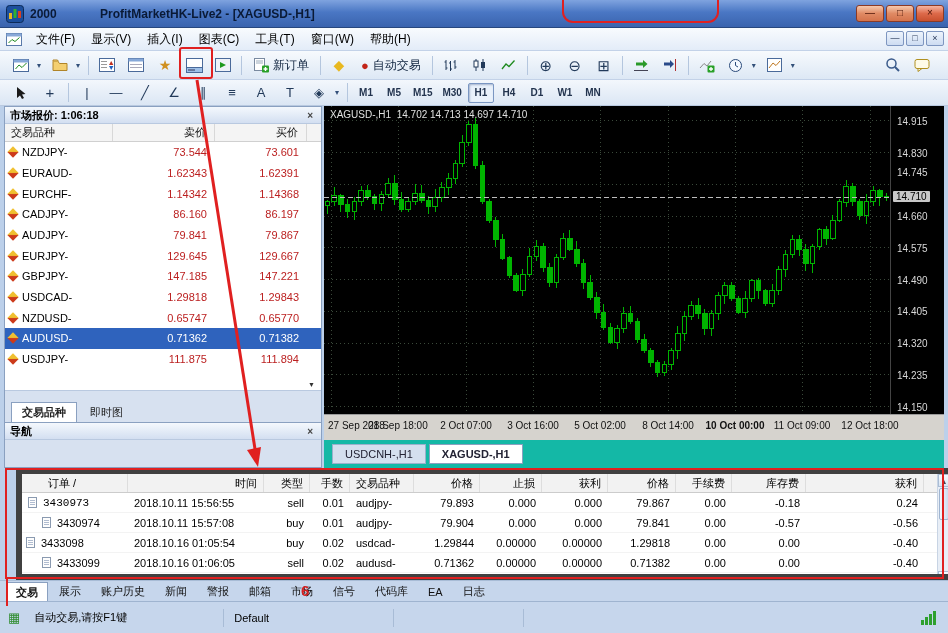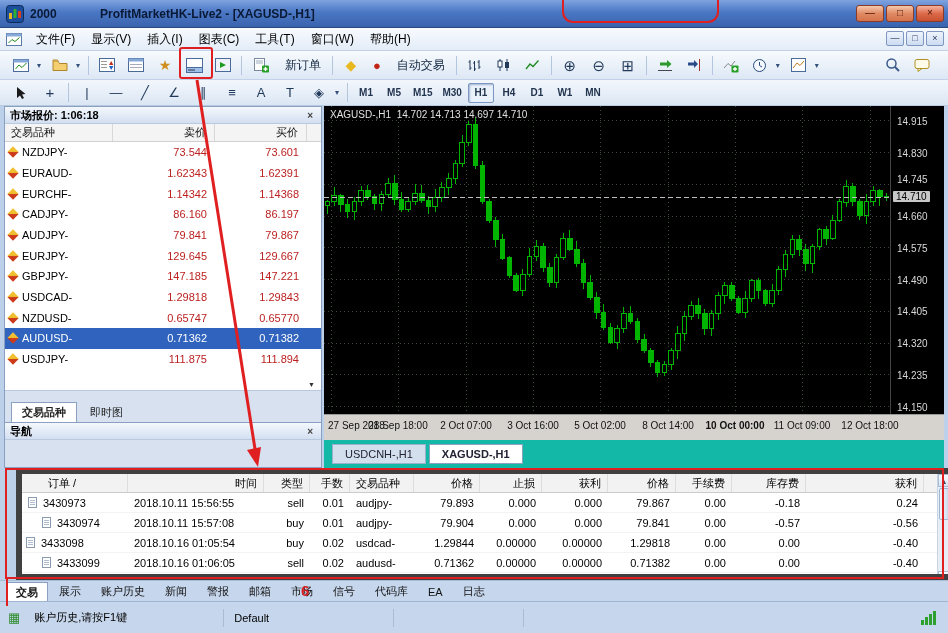--- a/index.html
+++ b/index.html
@@ -20,21 +20,21 @@
 .menubar{position:absolute;left:0;top:28px;width:948px;height:23px;background:linear-gradient(180deg,#f8fbfe,#e3ecf8);border-bottom:1px solid #c3d2e8;display:flex;align-items:center;padding-left:4px}
 .mdi-ic{margin:0 6px 0 2px;flex:0 0 auto}
 .menu-item{padding:3px 8px;font-size:12px}
 .mdi-btns{position:absolute;right:4px;top:3px;display:flex;gap:2px}
 .mdi-btn{width:18px;height:15px;border:1px solid #7e96c0;border-radius:2px;background:linear-gradient(180deg,#eef4fc,#cddcf2);font-size:9px;line-height:12px;text-align:center;color:#2a3a5a}
 
 
 .toolbar1{position:absolute;left:0;top:51px;width:948px;height:29px;background:linear-gradient(180deg,#f7fafd,#dde8f5);border-bottom:1px solid #c3d2e8;display:flex;align-items:center;padding-left:8px}
 .toolbar2{position:absolute;left:0;top:80px;width:948px;height:26px;background:linear-gradient(180deg,#f3f7fc,#dbe6f4);border-bottom:1px solid #b9c9e0;display:flex;align-items:center;padding-left:8px}
 .tb{width:26px;height:24px;margin-right:3px;display:flex;align-items:center;justify-content:center;border:1px solid transparent;border-radius:2px;flex:0 0 auto}
-.tb.w{width:auto;padding:0 5px;gap:16px}
+.tb.w{width:auto;padding:0 5px;gap:4px}
 .tb2{height:21px}
 .caret{width:10px;margin:0 3px 0 -3px;font-size:8px;color:#33507a;text-align:center;flex:0 0 auto}
 .tsep{width:1px;height:19px;background:#b4c6de;margin:0 5px 0 2px;flex:0 0 auto}
 .glyph{font-size:13px;color:#223a5a;line-height:1}
 .glyph.gold{color:#d09020;font-size:14px}
 .glyph.yellow{color:#e8b820;font-size:14px}
 .glyph.red{color:#c22418}
 .glyph.big{font-size:15px}
 .tb-label{font-size:12px;color:#10243f;white-space:nowrap}
 .tb-right{margin-left:auto;display:flex;margin-right:10px}
@@ -655,21 +655,21 @@
           <rect x="560.3" y="90.7" width="4.6" height="1.0" fill="#00b400" stroke="#00b400"></rect>
         </g>
         <g id="cp-g">
           <line x1="0" y1="91.5" x2="566" y2="91.5" stroke="#bdbdbd" stroke-dasharray="5,3"></line>
         </g>
     </svg>
   </div>
   <div id="price-axis">
       <span class="pl" style="top: 9.93333px;">14.915</span>
       <span class="pl" style="top: 41.6667px;">14.830</span>
-      <span class="pl" style="top: 68px;">14.745</span>
+      <span class="pl" style="top: 61px;">14.745</span>
       <span class="pl" style="top: 105.133px;">14.660</span>
       <span class="pl" style="top: 136.867px;">14.575</span>
       <span class="pl" style="top: 168.6px;">14.490</span>
       <span class="pl" style="top: 200.333px;">14.405</span>
       <span class="pl" style="top: 232.067px;">14.320</span>
       <span class="pl" style="top: 263.8px;">14.235</span>
       <span class="pl" style="top: 295.533px;">14.150</span>
       <span class="pl cur" style="top: 85.4667px;">14.710</span>
     </div>
   <div id="date-strip">
@@ -700,21 +700,21 @@
         <span class="th r" style="width: 66px;">价格</span>
         <span class="th r" style="width: 62px;">止损</span>
         <span class="th r" style="width: 66px;">获利</span>
         <span class="th r" style="width: 68px;">价格</span>
         <span class="th r" style="width: 56px;">手续费</span>
         <span class="th r" style="width: 74px;">库存费</span>
         <span class="th r" style="width: 118px;">获利</span>
       </div>
     <div id="term-rows">
         <div class="t-row">
-          <span class="td" style="width: 106px; "><span class="doc"></span>3430973</span>
+          <span class="td" style="width: 106px;  font-family: Liberation Mono, monospace;"><span class="doc"></span>3430973</span>
           <span class="td" style="width: 136px;">2018.10.11 15:56:55</span>
           <span class="td r" style="width: 46px;">sell</span>
           <span class="td r" style="width: 40px;">0.01</span>
           <span class="td" style="width: 64px;">audjpy-</span>
           <span class="td r" style="width: 66px;">79.893</span>
           <span class="td r" style="width: 62px;">0.000</span>
           <span class="td r" style="width: 66px;">0.000</span>
           <span class="td r" style="width: 68px;">79.867</span>
           <span class="td r" style="width: 56px;">0.00</span>
           <span class="td r" style="width: 74px;">-0.18</span>
@@ -780,21 +780,21 @@
         <span class="ttab">市场</span>
         <span class="ttab">信号</span>
         <span class="ttab">代码库</span>
         <span class="ttab">EA</span>
         <span class="ttab">日志</span>
       </span>
   </div>
 
   <div id="statusbar">
     <span class="sb-grip">▦</span>
-    <span class="sb-sec s1">账户历史,请按F1键</span>
+    <span class="sb-sec s1">自动交易,请按F1键</span>
     <span class="sb-sec s2">Default</span>
     <span class="sb-sec s3"></span>
     <span class="sb-bars">
         <i style="height:5px"></i>
         <i style="height:8px"></i>
         <i style="height:11px"></i>
         <i style="height:14px"></i>
       </span>
   </div>
 

